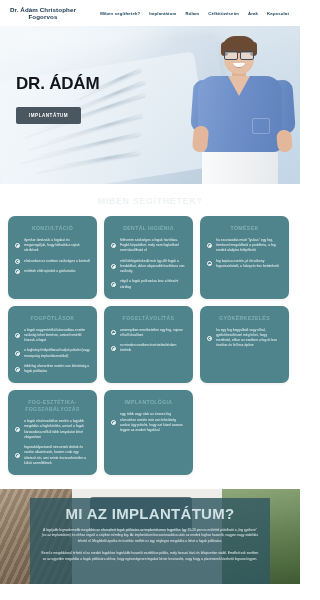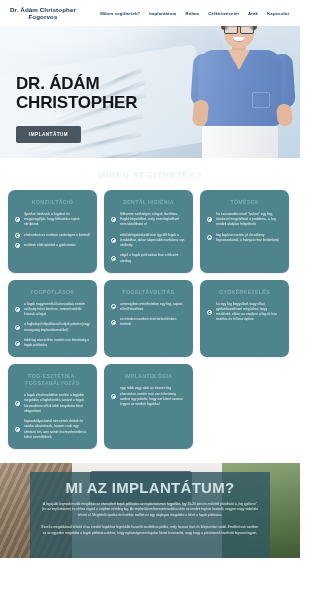--- a/index.html
+++ b/index.html
@@ -21,21 +21,21 @@
   .logo { line-height: 1.15; text-align: center; }
   .logo-l1 { font-size: 6.2px; font-weight: bold; color: #13334a; letter-spacing: .1px; white-space: nowrap; }
   .logo-l2 { font-size: 6.2px; font-weight: bold; color: #13334a; letter-spacing: .1px; }
   .nav { margin-left: auto; display: flex; align-items: center; gap: 9px; padding-right: 3px; }
   .nav-item {
     font-size: 4.3px; color: #15405c; font-weight: bold;
     letter-spacing: .15px; white-space: nowrap; cursor: pointer;
   }
 
   
-  .hero { position: relative; height: 132px; overflow: hidden; background: #dfe9f1; }
+  .hero { position: relative; height: 158px; overflow: hidden; background: #dfe9f1; }
   .hero-bg { position: absolute; inset: 0; }
   .hero-sky {
     position:absolute; inset:0;
     background: linear-gradient(160deg,#eef4f8 0%,#dbe6ef 35%,#cfdeea 60%,#c3d6e6 100%);
   }
   .tray {
     position:absolute; left:-6%; top:16%; width:82%; height:96%;
     background: linear-gradient(150deg,#e8eff5,#cfdce8 60%,#b9cbdb);
     transform: rotate(-9deg); border-radius: 8px;
     box-shadow: 0 6px 18px rgba(60,90,120,.18);
@@ -220,21 +220,20 @@
       <div class="p-hair2"></div>
       <div class="p-hair3"></div>
       <div class="p-glass"></div>
       <div class="p-smile"></div>
     </div>
 
     <div class="hero-fade"></div>
 
     <div class="hero-text">
       <div class="hero-title">DR. ÁDÁM</div>
-      <div class="hero-title">CHRISTOPHER</div>
       <div class="hero-btn">IMPLANTÁTUM</div>
     </div>
   </div>
 
   <div class="services">
     <div class="services-title">MIBEN SEGÍTHETEK?</div>
     <div class="grid">
 
       <div class="card">
         <div class="card-title">KONZULTÁCIÓ</div>

